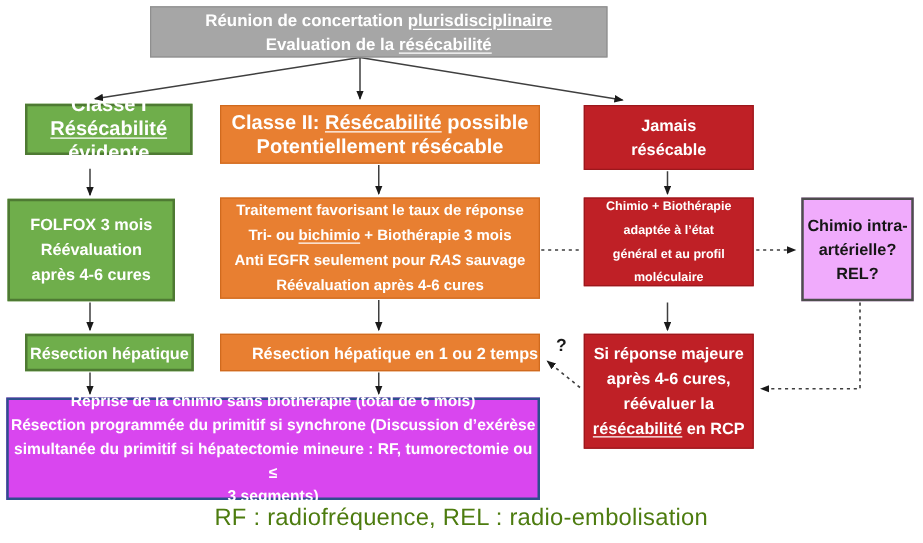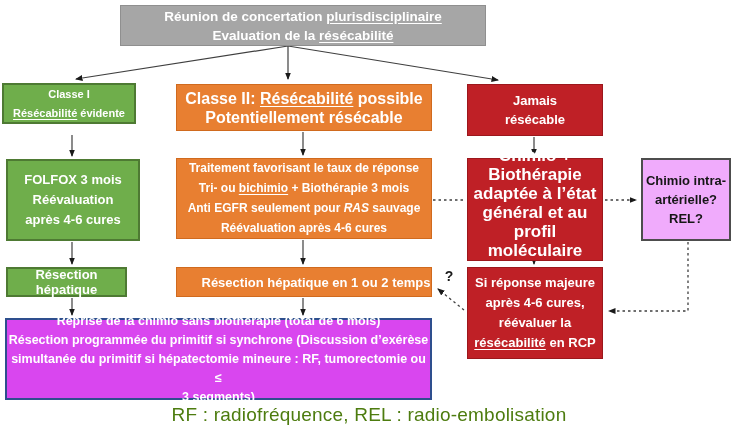--- a/index.html
+++ b/index.html
@@ -26,28 +26,28 @@
   .bold{font-weight:800;}
   
   .gray-box{background:#a6a6a6;border:1px solid #8f8f8f;}
   .green-box{background:#6fae4b;border:2px solid #4e7a33;}
   .orange-box{background:#e87f31;border:1px solid #d06a1e;}
   .red-box{background:#bf2026;border:1px solid #9c171c;}
   .blue-box{background:#d946ef;border:2px solid #2e4f8e;}
   .neutral-box{background:#f0abfc;border:2px solid #4d4d4d;color:#161616;}
   
   #box-top       {left:120px;top:5px;  width:366px;height:41px;font-size:13.5px;line-height:19px;}
-  #box-class1    {left:2px;  top:83px; width:134px;height:41px;font-size:11px;line-height:19px;}
+  #box-class1    {left:20px;  top:83px; width:134px;height:41px;font-size:16px;line-height:19px;}
   #box-class2    {left:176px;top:84px; width:256px;height:47px;font-size:16px;line-height:19px;}
   #box-class3    {left:467px;top:84px; width:136px;height:52px;font-size:13px;line-height:19px;}
   #box-folfox    {left:6px;  top:159px;width:134px;height:82px;font-size:13px;line-height:20px;}
   #box-treatment {left:176px;top:158px;width:256px;height:81px;font-size:12px;line-height:19px;justify-content:space-between;}
-  #box-chimiobio {left:467px;top:158px;width:136px;height:103px;font-size:17px;line-height:19px;justify-content:flex-end;}
+  #box-chimiobio {left:467px;top:158px;width:136px;height:71px;font-size:10px;line-height:19px;}
   #box-intra     {left:641px;top:158px;width:90px; height:83px;font-size:13px;line-height:19px;font-weight:600;}
-  #box-resection1{left:6px;  top:267px;width:121px;height:30px;font-size:13px;line-height:15px;}
+  #box-resection1{left:20px;  top:267px;width:135px;height:30px;font-size:13px;line-height:15px;}
   #box-resection2{left:176px;top:267px;width:256px;height:30px;font-size:13px;line-height:15px;padding-left:24px;}
   #box-sireponse {left:467px;top:267px;width:136px;height:92px;font-size:13px;line-height:20px;}
   #box-reprise   {left:5px;  top:318px;width:427px;height:82px;font-size:12.5px;line-height:19px;font-weight:600;}
   .qmark{
     position:absolute;left:441px;top:268px;width:16px;height:16px;
     color:#1a1a1a;font-weight:700;font-size:14px;text-align:center;
   }
   .caption{
     position:absolute;left:0;top:404px;width:738px;text-align:center;
     color:#4d7c0f;font-size:19px;font-weight:400;letter-spacing:0.2px;

